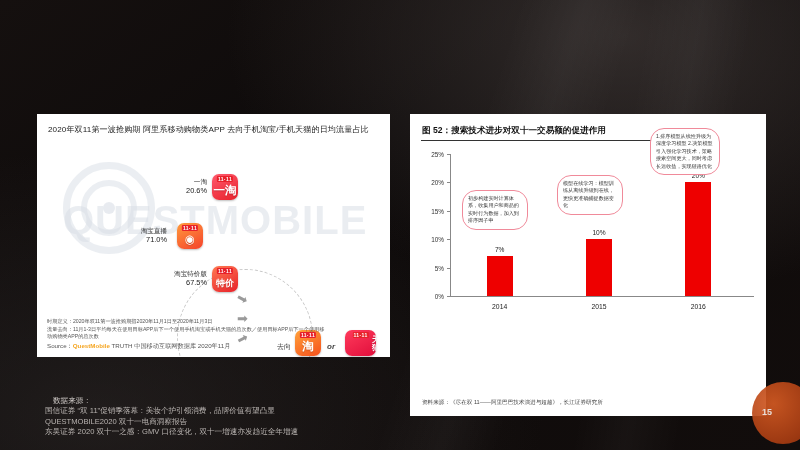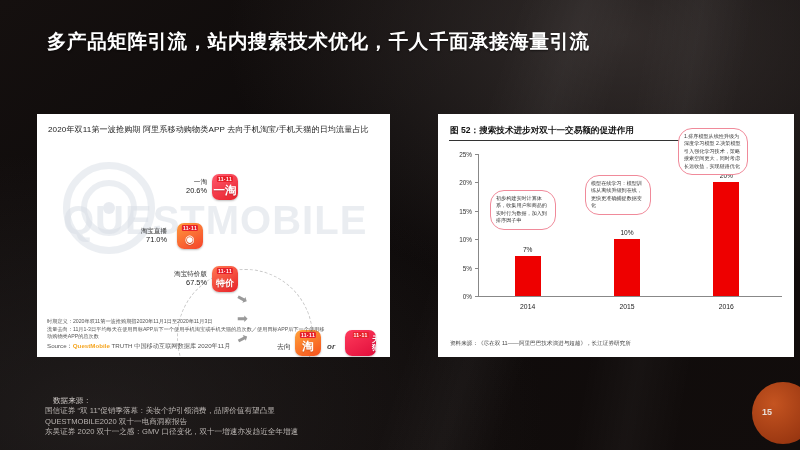--- a/index.html
+++ b/index.html
@@ -38,21 +38,21 @@
   }
 
   
   .panel {
     position: absolute;
     background: #ffffff;
     color: #222;
     overflow: hidden;
   }
   #panel-left  { left: 37px;  top: 114px; width: 353px; height: 243px; }
-  #panel-right { left: 410px; top: 114px; width: 356px; height: 243px; margin-left: 28px; }
+  #panel-right { left: 410px; top: 114px; width: 356px; height: 302px; }
 
   
   .lp-title {
     position: absolute; left: 11px; top: 10px;
     font-size: 8.1px; color: #1a1a1a; white-space: nowrap;
     letter-spacing: 0.1px;
   }
   .watermark {
     position: absolute; left: 0; top: 36px; width: 100%; height: 140px;
     display: flex; align-items: center;
@@ -212,21 +212,20 @@
   .page-num {
     position: absolute; right: 28px; bottom: 33px;
     font-size: 9px; color: #e8ded8; font-weight: bold;
   }
 </style>
 </head>
 <body>
 
 <div id="slide">
 
-  <div class="slide-title">多产品矩阵引流，站内搜索技术优化，千人千面承接海量引流</div>
 
   <div class="panel" id="panel-left">
 
     <div class="lp-title">2020年双11第一波抢购期 阿里系移动购物类APP 去向手机淘宝/手机天猫的日均流量占比</div>
 
     <div class="wm-ring"></div>
     <div class="wm-ring inner"></div>
     <div class="wm-dot"></div>
     <div class="watermark">QUESTMOBILE</div>
 

